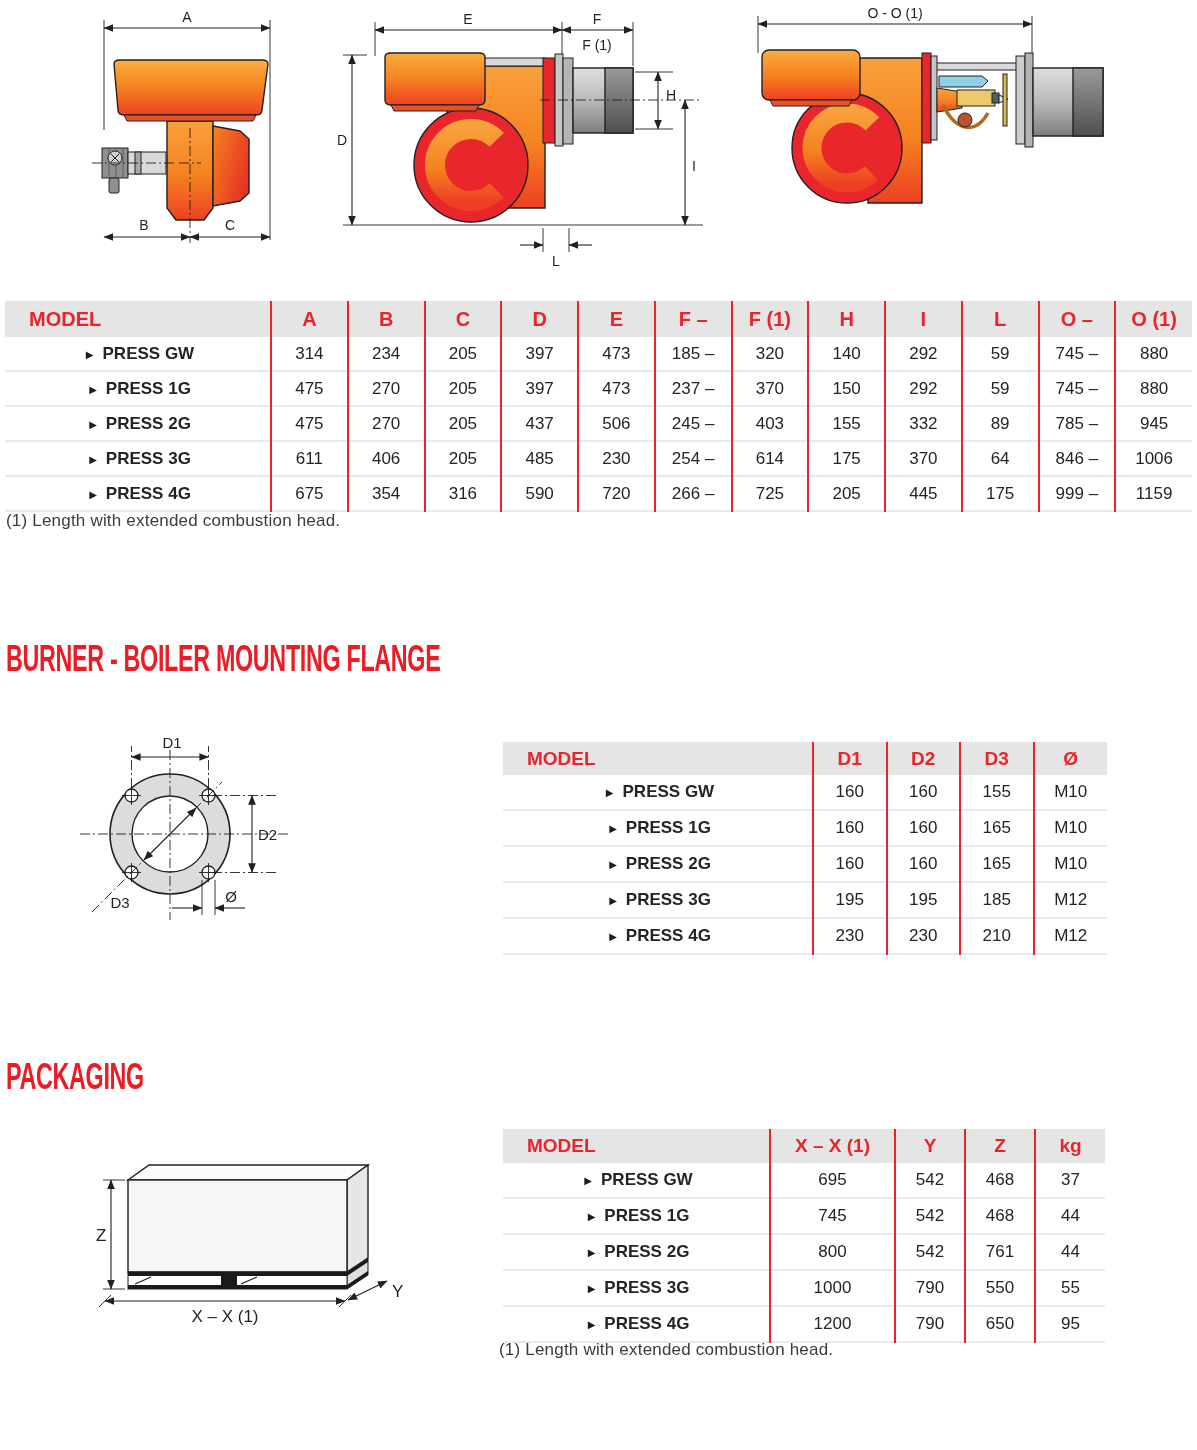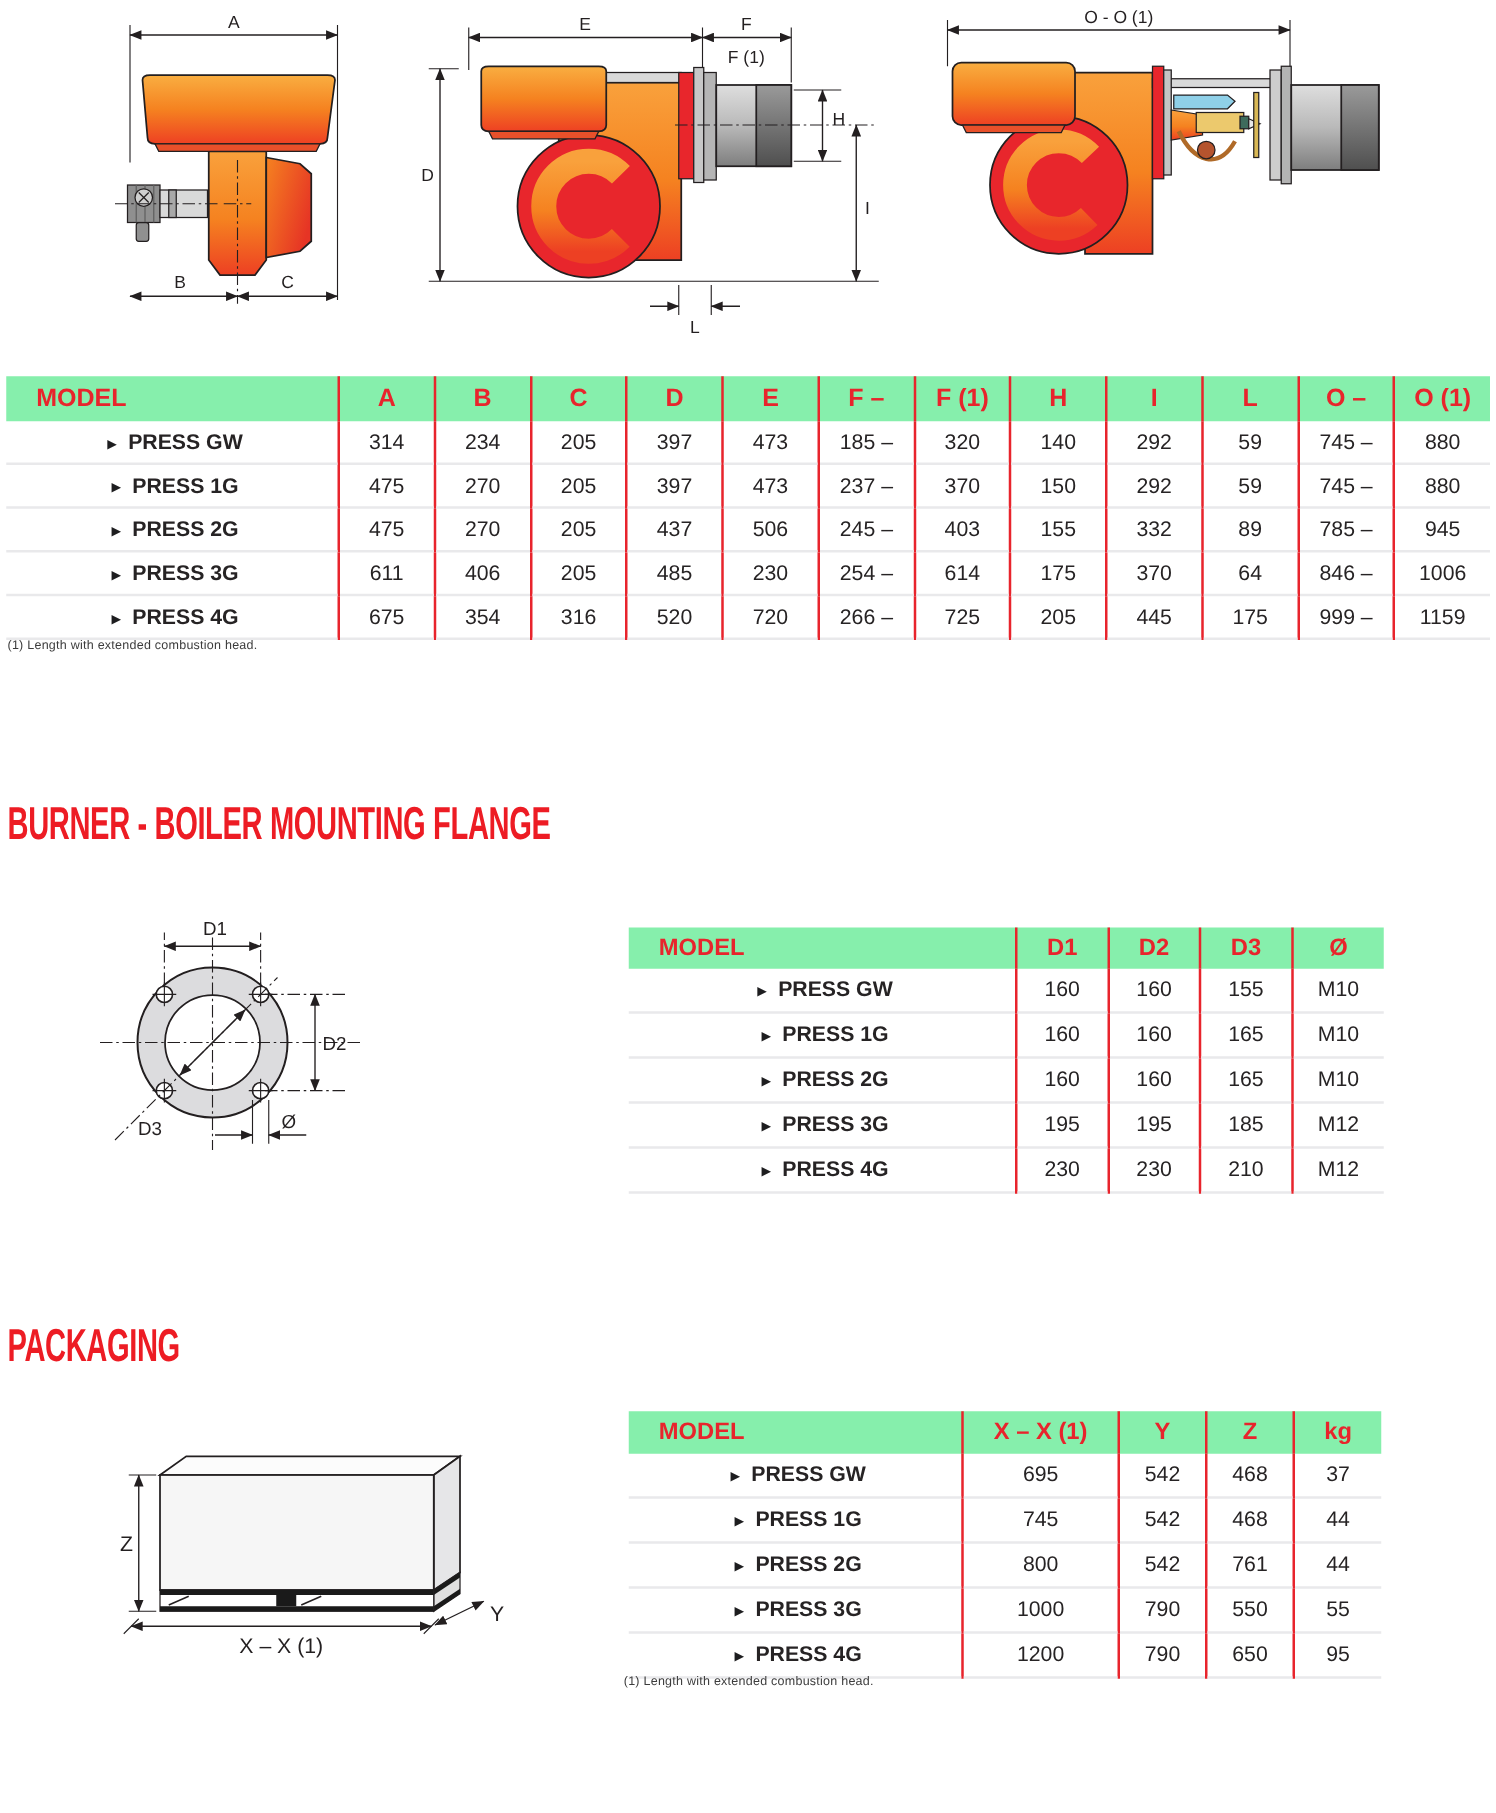--- a/index.html
+++ b/index.html
@@ -1,21 +1,21 @@
 <!DOCTYPE html>
 <html><head>
 <meta charset="utf-8">
 <style>
   html,body{margin:0;padding:0;background:#fff;}
   .page{position:relative;width:1197px;height:1450px;background:#ffffff;
         font-family:"Liberation Sans",sans-serif;color:#262324;overflow:hidden;}
 
   
   .spec-table{position:absolute;border-collapse:collapse;table-layout:fixed;}
-  .spec-table th{background:#86efac;color:#e8242c;font-weight:700;text-align:center;
+  .spec-table th{background:#e5e5e5;color:#e8242c;font-weight:700;text-align:center;
                  padding:0;white-space:nowrap;}
   .spec-table th:first-child{text-align:left;padding-left:24px;}
   .spec-table td{text-align:center;color:#262324;padding:0;white-space:nowrap;}
   .spec-table td:first-child{text-align:center;font-weight:700;padding-left:5px;}
   .spec-table th + th, .spec-table td + td{border-left:2px solid #e8242c;}
   .spec-table tbody tr{border-bottom:2px solid #e9e9eb;}
   .tri{font-family:"DejaVu Sans",sans-serif;font-size:10px;margin-right:9px;
        position:relative;top:-1px;color:#1d1d1f;}
 
   #dims-table{left:5px;top:301px;width:1187px;}
@@ -28,21 +28,21 @@
   #flange-table td{height:34px;font-size:17px;}
   #flange-table th:first-child{width:285px;}
 
   #pack-table{left:503px;top:1129px;width:602px;}
   #pack-table th{height:34px;font-size:19px;}
   #pack-table td{height:34px;font-size:17px;}
   #pack-table th:first-child{width:242px;}
   #pack-table th:nth-child(2){width:123px;}
 
   
-  .footnote{position:absolute;font-size:10px;color:#3c3c3c;letter-spacing:0.2px;}
+  .footnote{position:absolute;font-size:17px;color:#3c3c3c;letter-spacing:0.2px;}
   .section-heading{position:absolute;color:#ed1c24;font-weight:700;font-size:37px;
                    letter-spacing:-0.5px;white-space:nowrap;transform:scaleX(0.63);
                    transform-origin:left top;line-height:1;}
 
   
   .diagram{position:absolute;}
   .lbl{font-family:"Liberation Sans",sans-serif;font-size:14px;fill:#231f20;}
   .lbl-md{font-family:"Liberation Sans",sans-serif;font-size:15px;fill:#231f20;}
   .lbl-lg{font-family:"Liberation Sans",sans-serif;font-size:17px;fill:#231f20;}
   .dim{stroke:#231f20;stroke-width:1.1;fill:none;}
@@ -297,21 +297,21 @@
           <td>370</td>
           <td>64</td>
           <td>846 –</td>
           <td>1006</td>
         </tr>
         <tr>
           <td><span class="tri">▶</span><span>PRESS 4G</span></td>
           <td>675</td>
           <td>354</td>
           <td>316</td>
-          <td>520</td>
+          <td>590</td>
           <td>720</td>
           <td>266 –</td>
           <td>725</td>
           <td>205</td>
           <td>445</td>
           <td>175</td>
           <td>999 –</td>
           <td>1159</td>
         </tr>
       </tbody>

